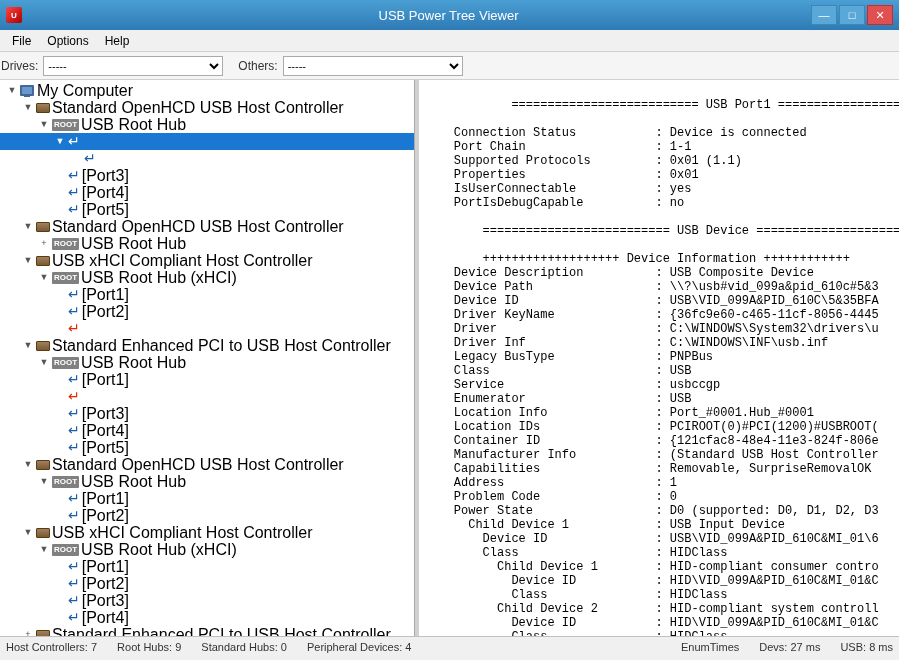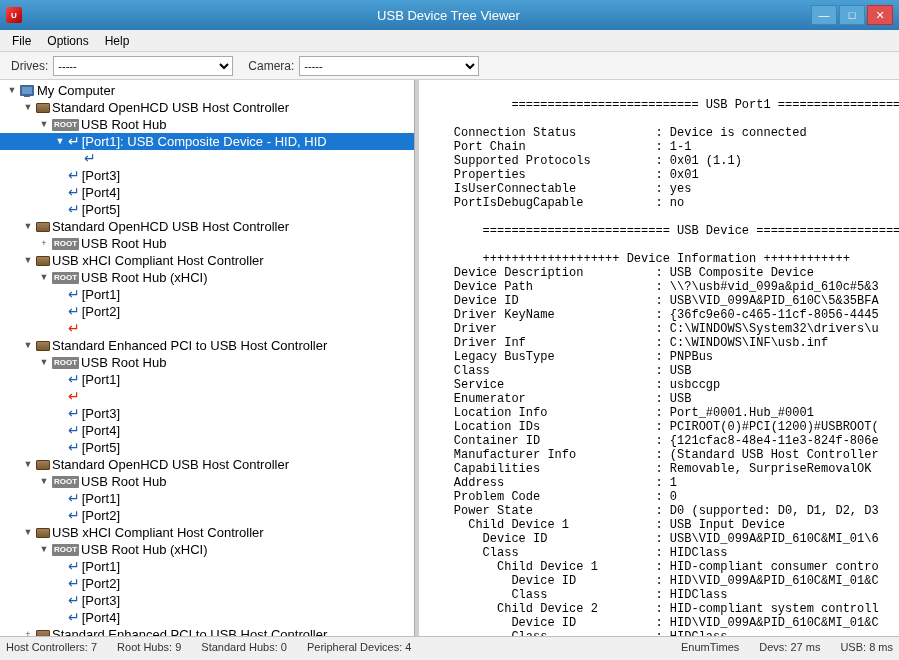--- a/index.html
+++ b/index.html
@@ -44,21 +44,21 @@
       cursor: pointer;
       font-size: 12px;
     }
 
     
     #toolbar {
       background: #f5f5f5;
       border-bottom: 1px solid #d0d0d0;
       display: flex;
       align-items: center;
-      padding: 3px 11px;
+      padding: 3px 1px;
       height: 28px;
       gap: 5px;
     }
     .toolbar-label { font-size: 12px; color: #333; }
     .toolbar-select {
       height: 20px;
       width: 180px;
       font-size: 11px;
       border: 1px solid #aaa;
       background: white;
@@ -96,21 +96,21 @@
 
     .indent { display: inline-block; width: 16px; flex-shrink: 0; }
     .expand-icon {
       display: inline-block;
       width: 16px;
       text-align: center;
       font-size: 9px;
       color: #555;
       flex-shrink: 0;
     }
-    .node-label { font-size: 13px; }
+    .node-label { font-size: 16px; }
 
     
     #detail-panel {
       flex: 1;
       background: white;
       overflow-y: auto;
       overflow-x: auto;
       font-family: 'Courier New', Courier, monospace;
       font-size: 12px;
       padding: 4px 6px;
@@ -187,40 +187,40 @@
   </style>
 </head>
 <body>
 
 <div id="title-bar">
   <div style="display:flex;align-items:center;gap:6px;width:80px;">
     <div style="width:16px;height:16px;background:linear-gradient(135deg,#ff4444,#aa0000);border-radius:2px;display:flex;align-items:center;justify-content:center;">
       <span style="color:white;font-size:8px;font-weight:bold;">U</span>
     </div>
   </div>
-  <span>USB Device Tree Viewer</span>
+  <span>USB Power Tree Viewer</span>
   <div id="window-controls">
     <div class="win-btn">—</div>
     <div class="win-btn">□</div>
     <div class="win-btn close">✕</div>
   </div>
 </div>
 
 <div id="menu-bar">
   <span class="menu-item">File</span>
   <span class="menu-item">Options</span>
   <span class="menu-item">Help</span>
 </div>
 
 <div id="toolbar">
   <span class="toolbar-label">Drives:</span>
   <select class="toolbar-select">
     <option>-----</option>
   </select>
-  <span class="toolbar-label" style="margin-left:10px;">Camera:</span>
+  <span class="toolbar-label" style="margin-left:10px;">Others:</span>
   <select class="toolbar-select">
     <option>-----</option>
   </select>
 </div>
 
 <div id="main-content">
 
   <div id="tree-panel">
 
     <div class="tree-item">
@@ -247,21 +247,20 @@
       <span style="display:inline-flex;align-items:center;margin-right:2px;">
         <span class="root-icon">ROOT</span>
       </span>
       <span class="node-label">USB Root Hub</span>
     </div>
 
     <div class="tree-item selected">
       <span class="indent" style="width:52px;"></span>
       <span class="expand-icon">▼</span>
       <span style="display:inline-flex;align-items:center;margin-right:2px;color:#ee2200;font-size:14px;">↵</span>
-      <span class="node-label">[Port1]: USB Composite Device - HID, HID</span>
     </div>
 
     <div class="tree-item">
       <span class="indent" style="width:68px;"></span>
       <span class="expand-icon">&nbsp;</span>
       <span style="display:inline-flex;align-items:center;margin-right:2px;color:#1a5fa8;font-size:14px;">↵</span>
     </div>
 
     <div class="tree-item">
       <span class="indent" style="width:52px;"></span>

